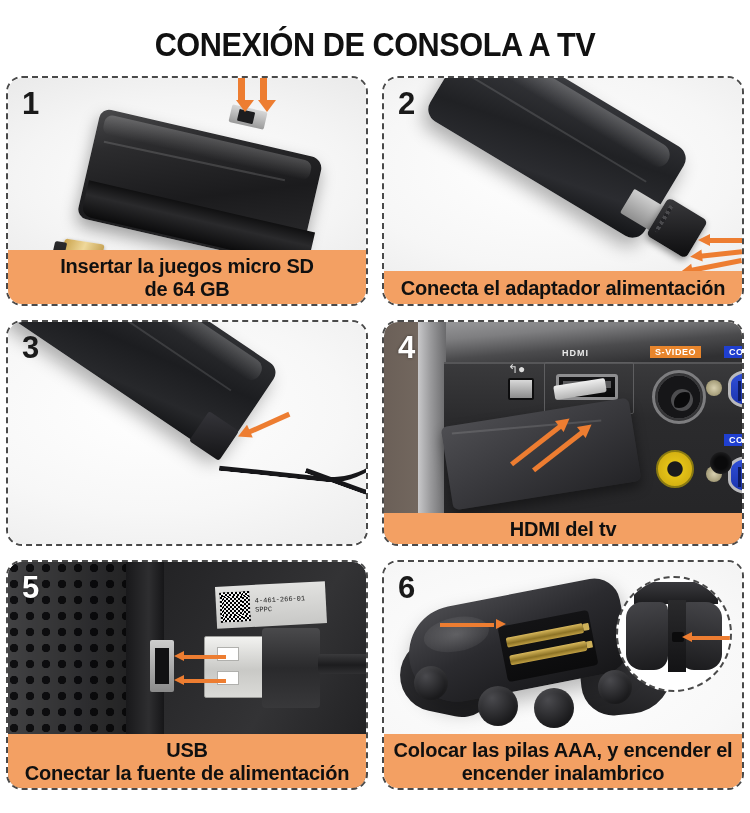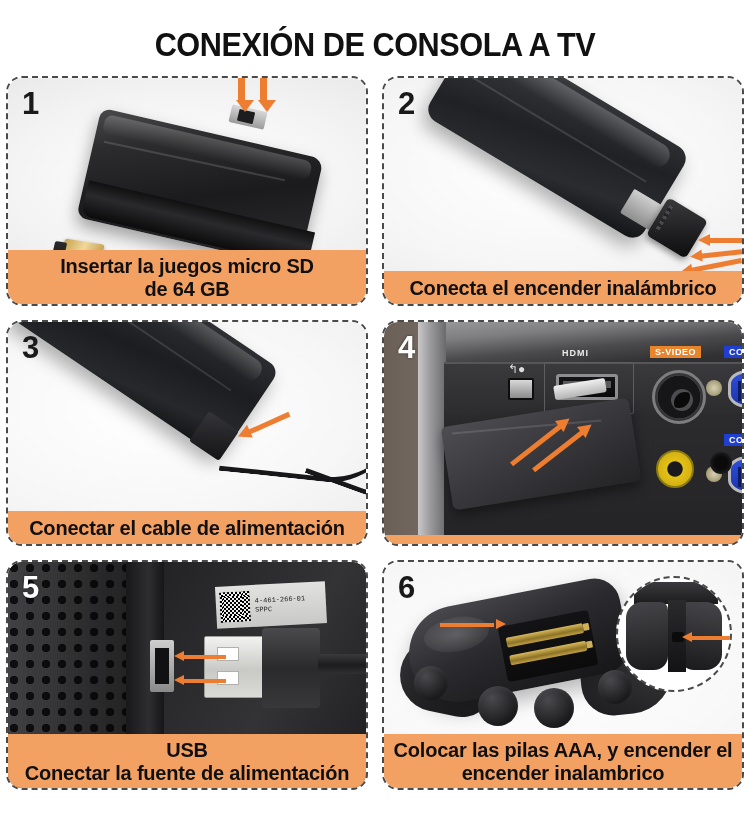--- a/index.html
+++ b/index.html
@@ -515,40 +515,37 @@
           <div class="shaft" style="width:42px;"></div>
             <div class="head"></div>
         </div>
         <div class="arrow-ul" style="left:296px; top:184px; width:62px; transform:rotate(-11deg);">
           <div class="shaft" style="width:52px;"></div>
             <div class="head"></div>
         </div>
       </div>
       <div class="stepnum">2</div>
       <div class="caption">
-        <div>Conecta el encender inalámbrico</div>
+        <div>Conecta el adaptador alimentación</div>
       </div>
     </div>
 
     <div class="panel">
       <div class="photo">
         <div class="p3-bg"></div>
         <div class="dongle3"></div>
         <div class="plug3"></div>
         <div class="cable3"></div>
         <div class="cable3b"></div>
         <div class="arrow-diag" style="left:228px; top:96px; width:56px; height:16px; transform:rotate(-24deg);">
           <div class="shaft" style="left:12px; top:5px; width:44px;"></div>
           <div class="head" style="left:0; top:0;"></div>
         </div>
       </div>
       <div class="stepnum">3</div>
-      <div class="caption">
-        <div>Conectar el cable de alimentación</div>
-      </div>
     </div>
 
     <div class="panel">
       <div class="photo">
         <div class="tvwall"></div>
         <div class="tvbody"></div>
         <div class="tvedge"></div>
         <div class="tvpanel"></div>
 
         <div class="usbicon">↰●</div>
@@ -579,20 +576,21 @@
           <div class="shaft" style="left:12px; top:5px; width:62px;"></div>
           <div class="head" style="left:0; top:0;"></div>
         </div>
         <div class="arrow-diag" style="left:142px; top:118px; width:74px; height:16px; transform:rotate(-38deg) scaleX(-1);">
           <div class="shaft" style="left:12px; top:5px; width:62px;"></div>
           <div class="head" style="left:0; top:0;"></div>
         </div>
       </div>
       <div class="stepnum light">4</div>
       <div class="caption two">
+        <div>HDMI del tv</div>
       </div>
     </div>
 
     <div class="panel">
       <div class="photo">
         <div class="p5-bg"></div>
         <div class="p5plate"></div>
         <div class="mesh"></div>
         <div class="panel5col"></div>
 

